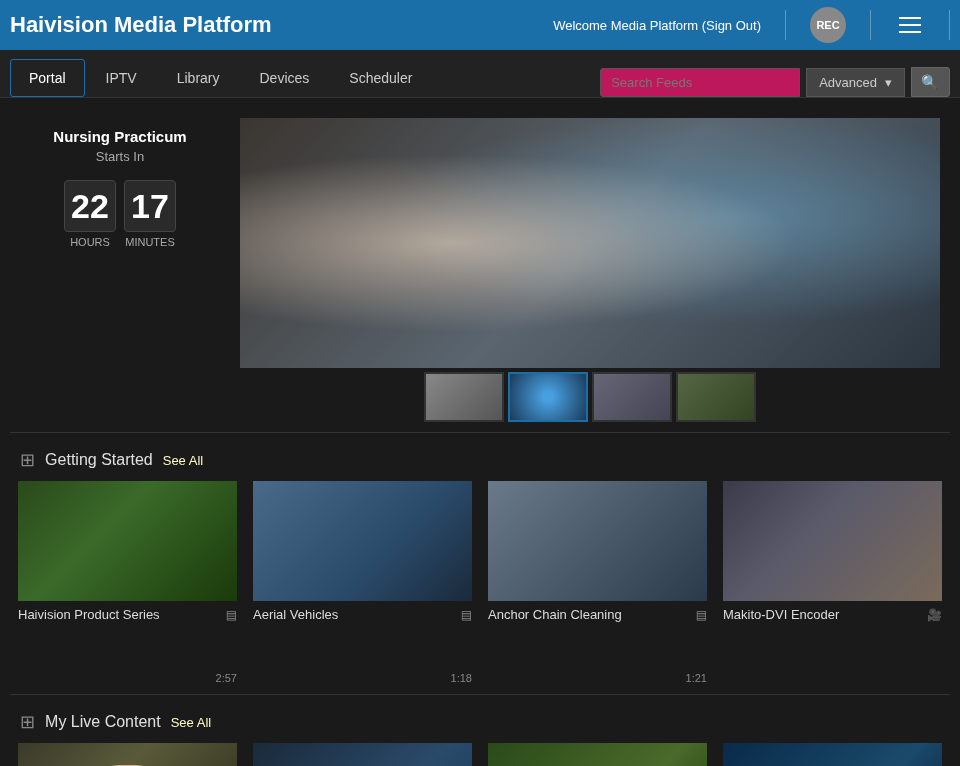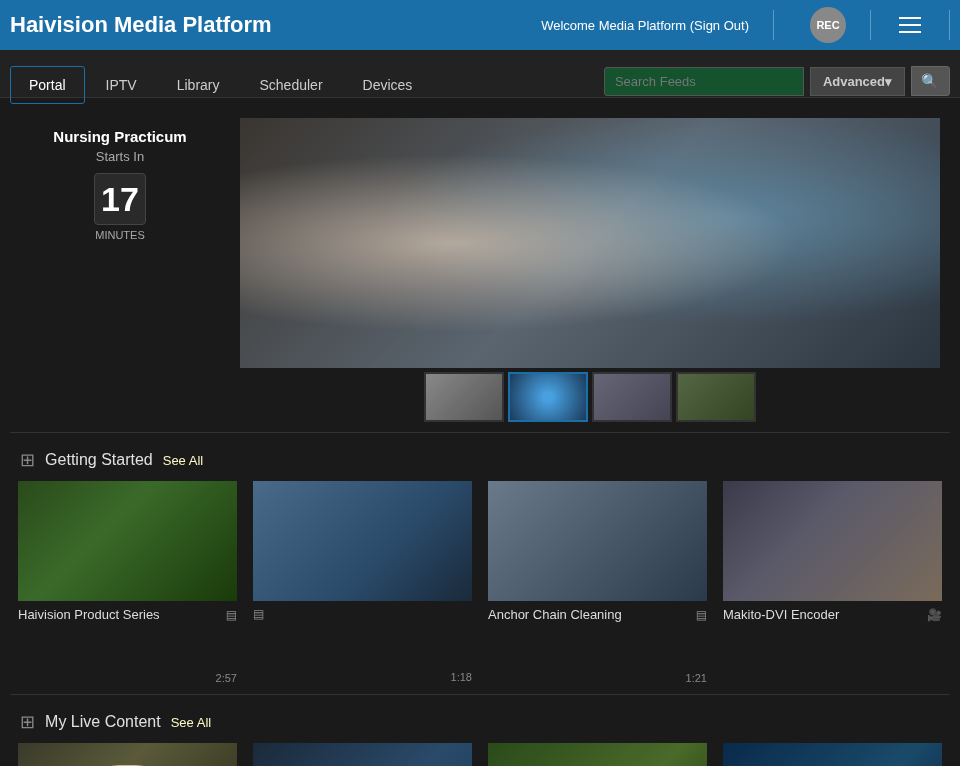--- a/index.html
+++ b/index.html
@@ -34,21 +34,20 @@
       border-radius: 50%;
       width: 36px;
       height: 36px;
       display: flex;
       align-items: center;
       justify-content: center;
       font-size: 11px;
       font-weight: bold;
       color: #fff;
       cursor: pointer;
-      margin-left: 12px;
     }
     .menu-icon {
       cursor: pointer;
       display: flex;
       flex-direction: column;
       gap: 5px;
       padding: 4px;
     }
     .menu-icon span {
       display: block;
@@ -59,22 +58,22 @@
     .divider-v {
       width: 1px;
       height: 30px;
       background: rgba(255,255,255,0.3);
     }
 
     
     .nav-bar {
       background: #222;
       display: flex;
-      align-items: flex-start;
-      padding: 16px 10px;
+      align-items: flex-end;
+      padding: 0 10px;
       height: 48px;
       border-bottom: 1px solid #333;
     }
     .nav-tabs {
       display: flex;
       align-items: center;
       gap: 2px;
       flex: 1;
     }
     .nav-tab {
@@ -89,40 +88,39 @@
       color: #fff;
       border: 1px solid #1a6fa8;
       border-radius: 3px;
     }
     .nav-search {
       display: flex;
       align-items: center;
       gap: 6px;
     }
     .search-input {
-      background: #14532d;
+      background: #be185d;
       border: 1px solid #555;
       color: #ccc;
       padding: 6px 10px;
       font-size: 13px;
       width: 200px;
       border-radius: 3px 0 0 3px;
       outline: none;
     }
     .advanced-btn {
       background: #444;
       border: 1px solid #555;
       color: #ccc;
       padding: 6px 12px;
       font-size: 13px;
       cursor: pointer;
       display: flex;
       align-items: center;
-      gap: 0;
-      font-weight: bold;
+      gap: 8px;
     }
     .search-btn {
       background: #555;
       border: 1px solid #666;
       color: #fff;
       padding: 6px 10px;
       cursor: pointer;
       font-size: 14px;
       border-radius: 0 3px 3px 0;
     }
@@ -148,21 +146,21 @@
     }
     .countdown-title {
       font-size: 15px;
       color: #fff;
       margin-bottom: 4px;
       font-weight: bold;
     }
     .countdown-subtitle {
       font-size: 13px;
       color: #aaa;
-      margin-bottom: 9px;
+      margin-bottom: 16px;
     }
     .countdown-numbers {
       display: flex;
       gap: 8px;
       justify-content: center;
     }
     .count-item {
       text-align: center;
     }
     .count-num {
@@ -366,22 +364,22 @@
     </div>
     <div class="divider-v"></div>
   </div>
 </div>
 
 <div class="nav-bar">
   <div class="nav-tabs">
     <div class="nav-tab active">Portal</div>
     <div class="nav-tab">IPTV</div>
     <div class="nav-tab">Library</div>
+    <div class="nav-tab">Devices</div>
     <div class="nav-tab">Scheduler</div>
-    <div class="nav-tab">Devices</div>
   </div>
   <div class="nav-search">
     <input class="search-input" type="text" placeholder="Search Feeds" style="">
     <button class="advanced-btn">
       <span>Advanced</span>
       <span>▾</span>
     </button>
     <button class="search-btn">
       <span>🔍</span>
     </button>
@@ -389,20 +387,24 @@
 </div>
 
 <div class="main-content">
 
   <div class="featured-section">
     <div class="countdown-box">
       <div class="countdown-title">Nursing Practicum</div>
       <div class="countdown-subtitle">Starts In</div>
       <div class="countdown-numbers">
         <div class="count-item">
+          <div class="count-num">22</div>
+          <div class="count-label">Hours</div>
+        </div>
+        <div class="count-item">
           <div class="count-num">17</div>
           <div class="count-label">Minutes</div>
         </div>
       </div>
     </div>
 
     <div class="featured-video">
       <div class="video-main">
         <div class="video-placeholder"></div>
       </div>
@@ -438,20 +440,21 @@
         <span class="video-title">Haivision Product Series</span>
         <div class="video-meta">
           <span class="video-icon">▤</span>
         </div>
       </div>
       <span class="video-duration">2:57</span>
     </div>
     <div class="video-card">
       <div class="video-thumb vt2"></div>
       <div class="video-info">
+        <span class="video-title">Aerial Vehicles</span>
         <div class="video-meta">
           <span class="video-icon">▤</span>
         </div>
       </div>
       <span class="video-duration">1:18</span>
     </div>
     <div class="video-card">
       <div class="video-thumb vt3"></div>
       <div class="video-info">
         <span class="video-title">Anchor Chain Cleaning</span>

